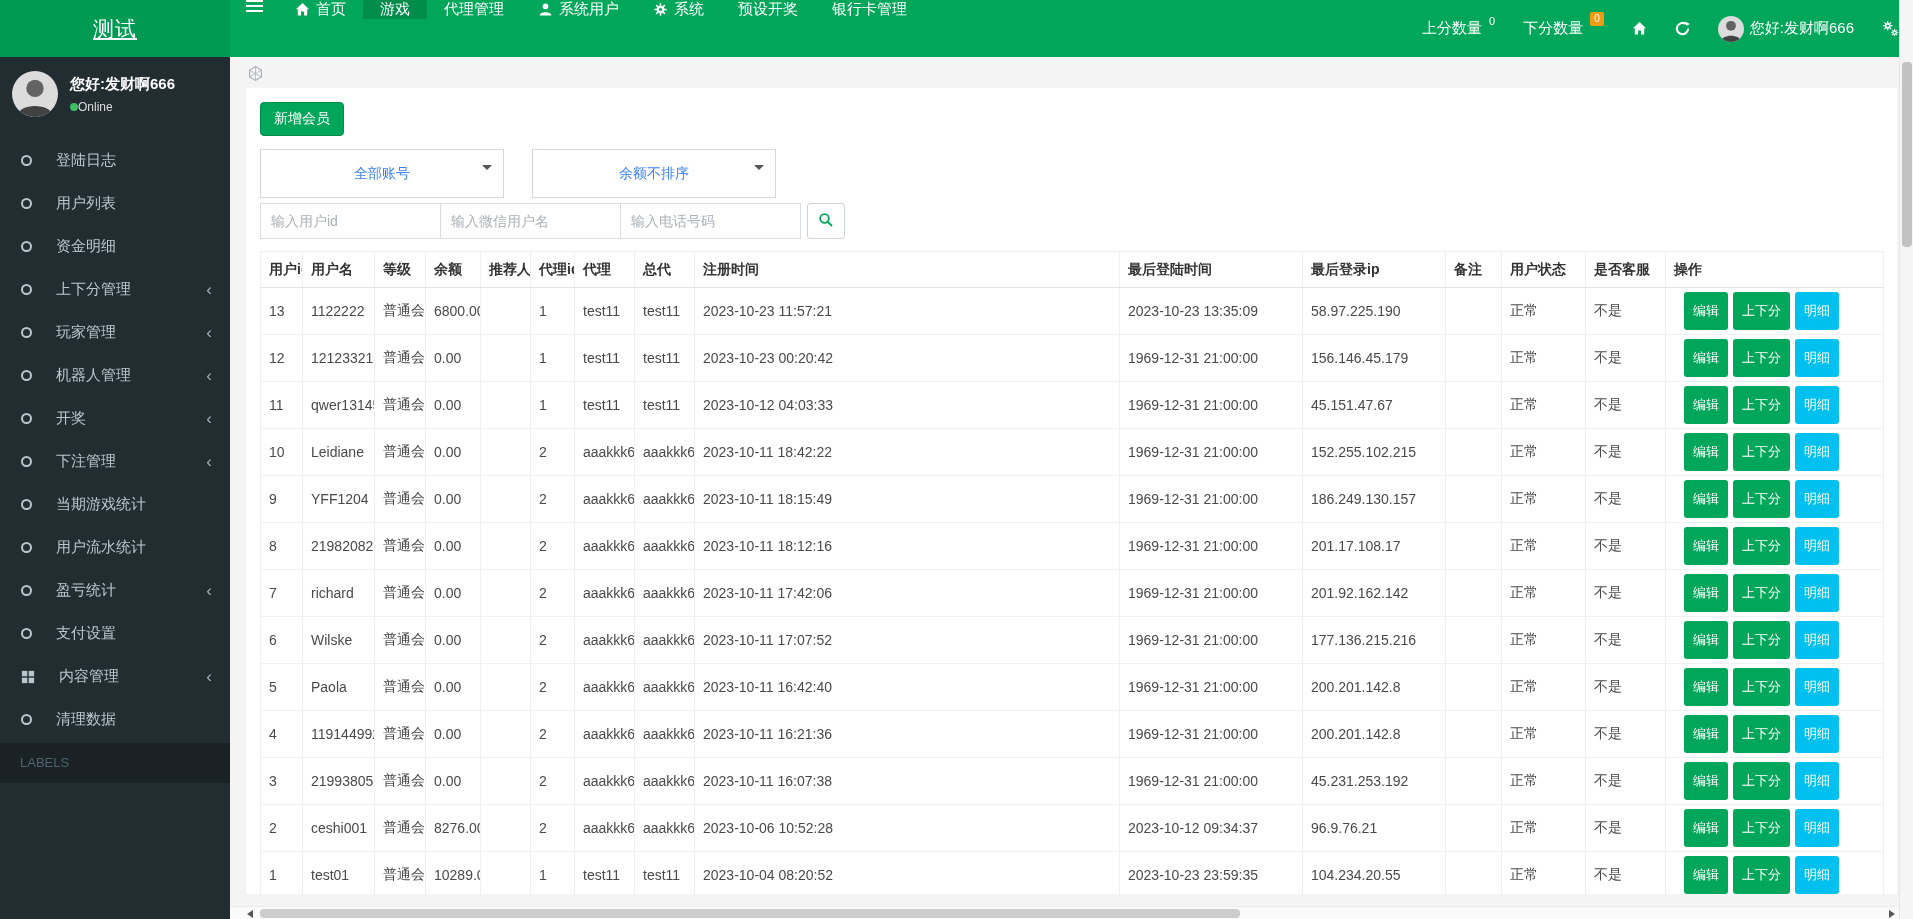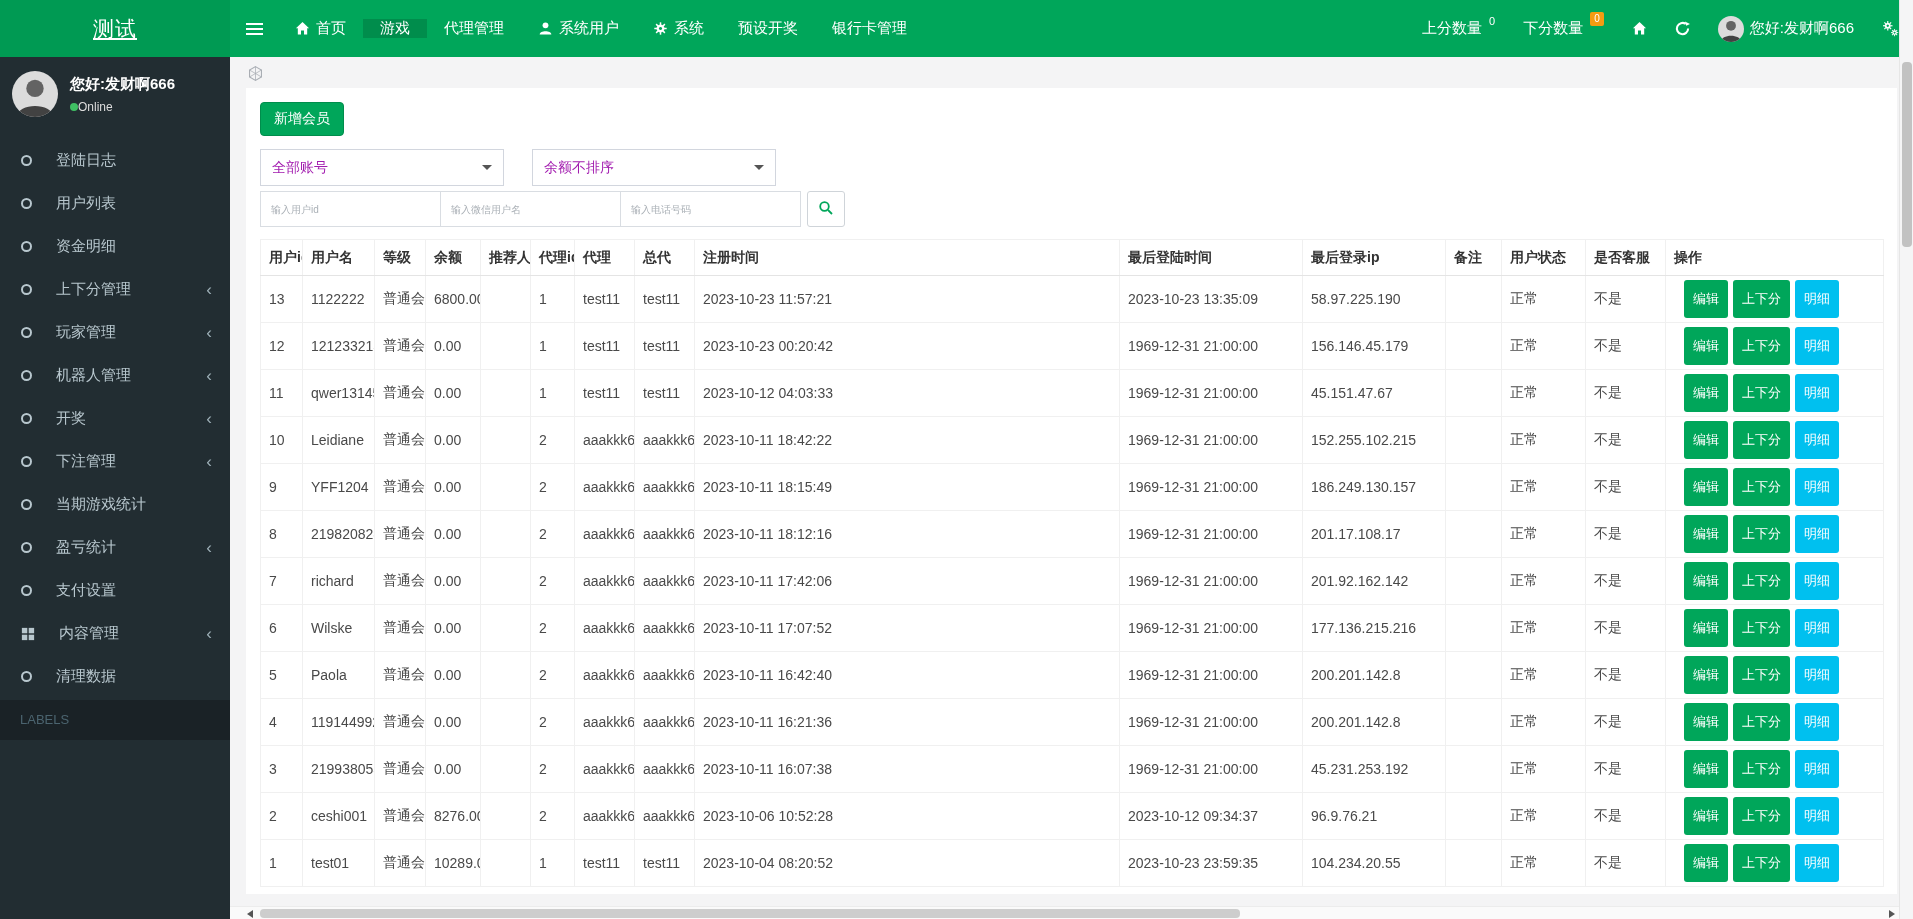--- a/index.html
+++ b/index.html
@@ -5,21 +5,21 @@
   * { margin:0; padding:0; box-sizing:border-box; }
   html,body { width:1913px; height:919px; overflow:hidden;
     font-family:"Liberation Sans","DejaVu Sans",sans-serif; font-size:14px; }
   body { position:relative; background:#f4f4f5; }
 
   
   .navbar { position:absolute; top:0; left:0; width:1913px; height:57px;
     background:#00a65a; display:flex; align-items:stretch; color:#fff; z-index:5; }
   .brand { width:230px; background:#009a53; display:flex; align-items:center;
     justify-content:center; font-size:21px; letter-spacing:1px; cursor:pointer;text-decoration:underline; }
-  .nav-left { display:flex; align-items:center; }
+  .nav-left { display:flex; align-items:flex-start; }
   .hamburger { width:48px; display:flex; flex-direction:column; justify-content:center;
     align-items:center; gap:3px; cursor:pointer; }
   .hamburger i { display:block; width:17px; height:2px; background:#fff; }
   .nav-item { display:flex; align-items:center; gap:6px; padding:0 17px; color:#fff;
     text-decoration:none; font-size:15px; cursor:pointer; }
   .nav-item.active { background:#008d4c; }
   .nav-ic { display:flex; align-items:center; }
   .nav-right { margin-left:auto; display:flex; align-items:stretch; }
   .nav-right .nav-item { padding:0 14px; }
   .sup0 { font-size:11px; position:relative; top:-8px; margin-left:1px; }
@@ -49,29 +49,29 @@
   
   .main { position:absolute; top:57px; left:230px; width:1683px; height:862px;
     background:#f4f4f5; }
   .content-header { height:31px; padding:8px 0 0 17px; }
   .box { position:absolute; top:31px; left:16px; width:1651px; height:806px;
     background:#fff; padding:14px; }
   .btn-add { background:#00a65a; color:#fff; border:1px solid #008d4c; border-radius:4px;
     font-size:14px; padding:7px 13px; cursor:pointer;
     font-family:"Liberation Sans","DejaVu Sans",sans-serif; }
   .filter-row { margin-top:13px; display:flex; }
-  .sel { width:244px; height:37px; border:1px solid #d2d6de; background:#fff; color:#a21caf;
-    display:flex; align-items:center; padding:0 11px; cursor:pointer; position:relative; }
+  .sel { width:244px; height:49px; border:1px solid #d2d6de; background:#fff; color:#3b82f6;
+    display:flex; align-items:center; padding:0 11px; cursor:pointer; position:relative;justify-content:center; }
   .sel + .sel { margin-left:28px; }
   .caret { position:absolute; right:11px; top:15px; width:0; height:0;
     border-left:5px solid transparent; border-right:5px solid transparent;
     border-top:5px solid #555; }
   .search-row { margin-top:5px; display:flex; align-items:center; }
   .search-row input { width:181px; height:36px; border:1px solid #d9dde2; padding:0 10px;
-    font-size:10px; color:#333; outline:none;
+    font-size:14px; color:#333; outline:none;
     font-family:"Liberation Sans","DejaVu Sans",sans-serif; }
   .search-row input + input { margin-left:-1px; }
   .search-row input::placeholder { color:#aab0b6; }
   .btn-search { width:38px; height:36px; margin-left:6px; background:#fff;
     border:1px solid #cfd4d9; border-radius:3px; display:flex; align-items:center;
     justify-content:center; cursor:pointer; }
 
   
   table { border-collapse:collapse; width:1623px; margin-top:12px; table-layout:fixed; }
   th, td { border:1px solid #f0f0f0; text-align:left; padding:0 8px; overflow:hidden;
@@ -277,20 +277,24 @@
         <span class="circle-o"></span>
         <span>下注管理</span>
         <span class="chev">‹</span>
       </li>
       <li>
         <span class="circle-o"></span>
         <span>当期游戏统计</span>
       </li>
       <li>
         <span class="circle-o"></span>
+        <span>用户流水统计</span>
+      </li>
+      <li>
+        <span class="circle-o"></span>
         <span>盈亏统计</span>
         <span class="chev">‹</span>
       </li>
       <li>
         <span class="circle-o"></span>
         <span>支付设置</span>
       </li>
       <li>
         <span class="grid-ic">
           <svg width="14" height="14" viewBox="0 0 16 16" fill="#b8c7ce">

